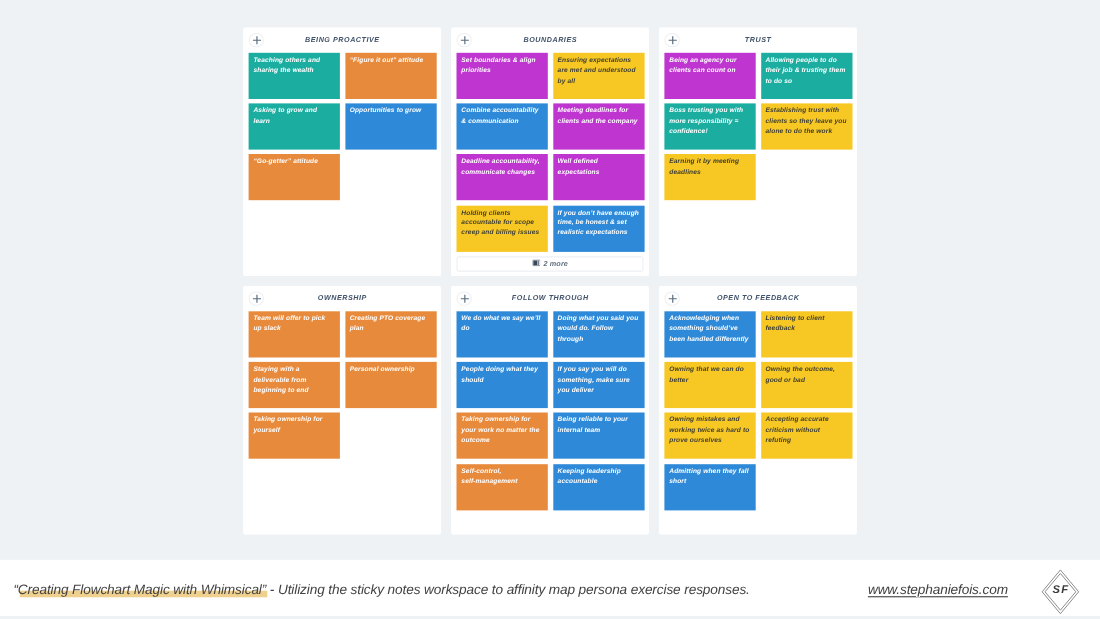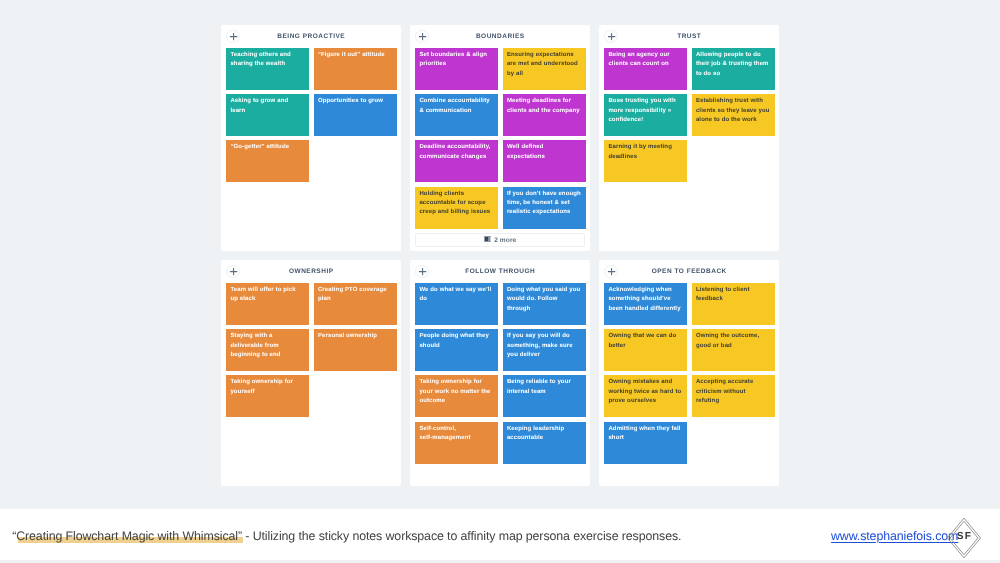--- a/index.html
+++ b/index.html
@@ -1,18 +1,18 @@
 <!DOCTYPE html>
 <html><head>
 <meta charset="utf-8">
 <style>
   html,body{margin:0;padding:0;}
   body{width:1000px;height:563px;overflow:hidden;background:#ffffff;
        font-family:"Liberation Sans",sans-serif;text-rendering:geometricPrecision;}
-  #stage{position:relative;width:976px;height:563px;}
+  #stage{position:relative;width:976px;height:563px;font-style:italic;}
   .board{position:absolute;left:0;top:0;width:1000px;height:509px;background:#eff2f5;}
   .panel{position:absolute;width:180px;background:#fff;border-radius:2px;}
   .plus{position:absolute;left:5.4px;top:5.2px;width:13.2px;height:13.2px;border-radius:50%;
         border:1px solid #edf0f3;box-sizing:border-box;}
   .plus-svg{position:absolute;left:-0.3px;top:-1.1px;}
   .panel-title{position:absolute;left:0;right:0;top:7.4px;text-align:center;
       font-size:6.5px;font-weight:bold;letter-spacing:.5px;color:#41536a;
       line-height:9px;text-indent:.5px;}
   .note{position:absolute;width:83px;height:42px;box-sizing:border-box;
         padding:3.0px 4.4px 0 4.4px;font-size:6px;line-height:9.4px;color:#fff;
@@ -21,22 +21,22 @@
   .more{position:absolute;left:5px;width:170px;height:13.5px;border:1px solid #eef0f3;
         box-sizing:border-box;border-radius:2px;display:flex;align-items:center;
         justify-content:center;font-size:6.6px;color:#63717f;font-weight:700;letter-spacing:.1px;}
   .more-ico{width:7.5px;height:6.0px;margin-right:3.0px;position:relative;display:inline-block;
       vertical-align:middle;margin-bottom:1.3px;}
   .caption{position:absolute;left:0;top:509px;width:1000px;height:51px;background:#fff;}
   .cap-text{position:absolute;left:12.2px;top:19.6px;font-size:12.4px;letter-spacing:-0.105px;
        color:#424242;white-space:nowrap;line-height:14px;}
   .hl-band{position:absolute;mix-blend-mode:multiply;left:18.3px;top:27.7px;width:224.4px;height:6.1px;
       background:#efd08e;}
-  .url{position:absolute;left:831px;top:19.6px;font-size:12.4px;letter-spacing:-0.105px;
-       color:#1d4ed8;text-decoration:underline;text-underline-offset:1.5px;
+  .url{position:absolute;left:789px;top:19.6px;font-size:12.4px;letter-spacing:-0.105px;
+       color:#404040;text-decoration:underline;text-underline-offset:1.5px;
        text-decoration-thickness:.8px;white-space:nowrap;line-height:14px;}
   .logo{position:absolute;left:943.5px;top:8.1px;width:40px;height:42px;text-align:center;}
   .footline{position:absolute;left:0;top:560px;width:1000px;height:3px;background:#eff2f5;}
 </style>
 </head>
 <body>
 
 <div id="stage">
 <div class="board">
   <section class="panel" style="left:221px;top:25px;height:226px;">

